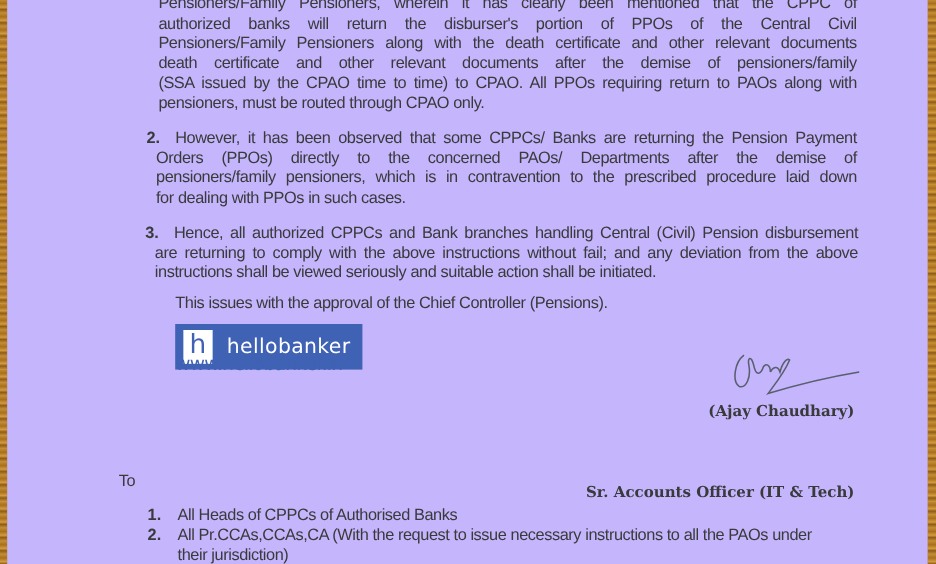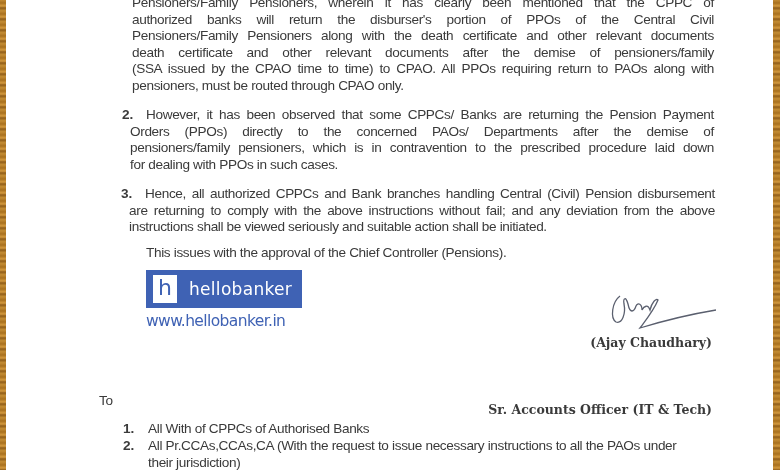--- a/index.html
+++ b/index.html
@@ -9,21 +9,21 @@
     font-family: "Liberation Serif", "DejaVu Serif", serif;
   }
   .wood-left, .wood-right {
     position: absolute; top: 0; bottom: 0;
     background: repeating-linear-gradient(180deg, #c28a32 0px, #a8701e 3px, #d49a3e 6px, #8f5c18 8px, #c99236 11px);
   }
   .wood-left { left: 0; width: 6px; }
   .wood-right { right: 0; width: 7px; }
   .paper {
     position: absolute; left: 6px; right: 7px; top: 0; bottom: 0;
-    background: #ffffff;
+    background: #c4b5fd;
     color: #3a3a3a;
     font-size: 13.6px;
   }
   .p {
     position: absolute; text-align: justify; line-height: 16.6px;
     font-family: "Liberation Sans Narrow", "Liberation Sans", sans-serif;
     font-stretch: condensed;
   }
   .txt { letter-spacing: -0.35px; }
   .num { font-weight: bold; position: absolute; }
@@ -40,21 +40,21 @@
   .logo-h {
     width: 22px; height: 26px; margin-left: 7px; background: #fff; color: #3f62b4;
     font-family: "DejaVu Sans", sans-serif; font-size: 22px; line-height: 24px; text-align: center;
     border: 1px solid #fff;
   }
   .logo-text {
     color: #fff; font-family: "DejaVu Sans", sans-serif; font-size: 17px; margin-left: 12px;
     letter-spacing: 0.3px;
   }
   .logo-url {
-    position: absolute; left: 140px; top: 312px; color: #3f62b4;
+    position: absolute; left: 140px; top: 294px; color: #3f62b4;
     font-family: "DejaVu Sans", sans-serif; font-size: 15.5px; letter-spacing: -0.6px;
   }
   .sig-svg { position: absolute; left: 600px; top: 288px; }
 </style>
 </head>
 <body>
 
 <div class="wood-left"></div>
 <div class="wood-right"></div>
 
@@ -96,21 +96,21 @@
     <path d="M14 8 C6 14, 4 30, 10 34 C16 36, 20 26, 18 16 C17 10, 20 8, 22 16 C24 26, 28 24, 30 18 C32 14, 36 16, 36 22 C38 18, 42 16, 44 22 C46 14, 50 10, 52 12 C48 22, 40 32, 34 40 C60 32, 86 26, 110 22" fill="none" stroke="#5a5f6e" stroke-width="1.3"></path>
   </svg>
 
   <div class="sig-name" style="top:335px;">(Ajay Chaudhary)</div>
   <div class="sig-title" style="top:362px;margin-top:40px;">Sr. Accounts Officer (IT &amp; Tech)</div>
 
   <div class="p txt" style="left:93px; top:393px;">To</div>
 
   <span class="num" style="left:117px; top:421px; font-size:13.6px; font-family:'Liberation Sans', sans-serif;">1.</span>
   <div class="p txt" style="left:142px; top:421px; white-space:nowrap;">
-    <span class="line">All With of CPPCs of Authorised Banks</span>
+    <span class="line">All Heads of CPPCs of Authorised Banks</span>
   </div>
 
   <span class="num" style="left:117px; top:438px; font-size:13.6px; font-family:'Liberation Sans', sans-serif;">2.</span>
   <div class="p txt" style="left:142px; top:438px; white-space:nowrap;">
     <span class="line">All Pr.CCAs,CCAs,CA (With the request to issue necessary instructions to all the PAOs under</span>
     <span class="line">their jurisdiction)</span>
   </div>
 </div>
 
 </body></html>

